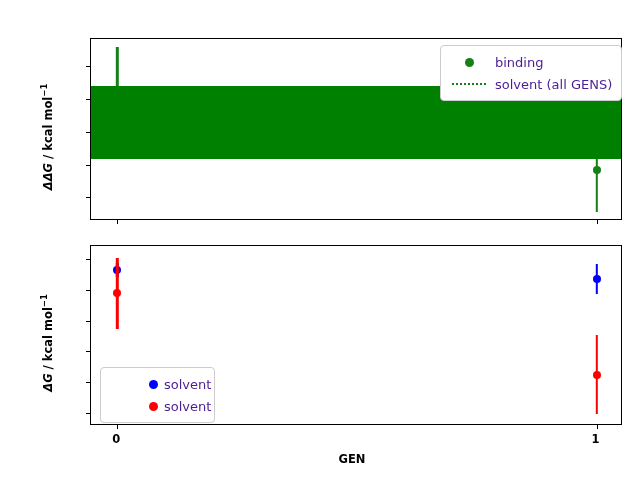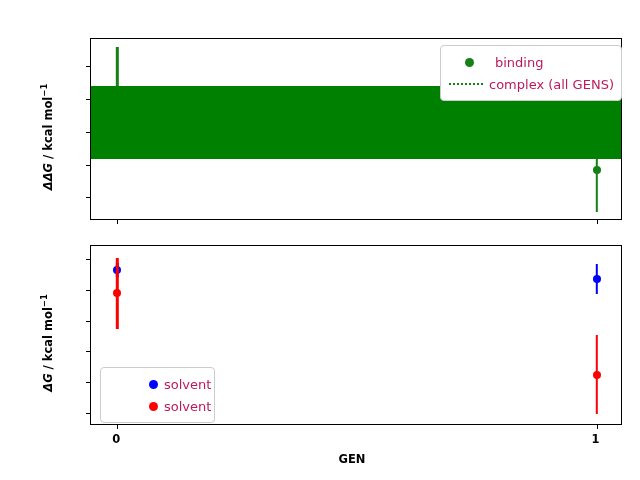--- a/index.html
+++ b/index.html
@@ -51,21 +51,21 @@
 
   
   .legend{
     position:absolute;box-sizing:border-box;background:#ffffff;
     border:1px solid #cccccc;border-radius:4px;
     box-shadow:0 0 0 0 rgba(0,0,0,0);
     padding:5px 8px;
   }
   .legend-row{display:flex;align-items:center;height:22px;}
   .legend-key{width:40px;display:flex;align-items:center;justify-content:center;}
-  .legend-text{font-size:13px;color:#be185d;margin-left:6px;white-space:nowrap;}
+  .legend-text{font-size:13px;color:#4c1d95;margin-left:6px;white-space:nowrap;}
   .key-dot{width:9px;height:9px;border-radius:50%;display:block;}
   .key-dotted{
     width:34px;height:0;border-top:2px dotted #158015;display:block;
   }
 </style>
 </head>
 <body>
 
 <div id="figure">
 
@@ -98,21 +98,21 @@
     <div class="legend-row">
       <span class="legend-key">
         <span class="key-dot" style="background:#158015;"></span>
       </span>
       <span class="legend-text">binding</span>
     </div>
     <div class="legend-row">
       <span class="legend-key">
         <span class="key-dotted"></span>
       </span>
-      <span class="legend-text">complex (all GENS)</span>
+      <span class="legend-text">solvent (all GENS)</span>
     </div>
   </div>
 
   <div class="ylabel" id="ylabel-bottom" style="left:-33px;top:335px;width:160px;text-align:center;">
     <i>ΔG</i><span> / kcal mol</span><span class="sup">−1</span>
   </div>
 
   <div class="axes" id="axes-bottom">
     <div class="plotclip" id="bottom-clip">
         <div class="errbar" style="left: 26.3604px; top: 16.5306px; height: 14.6939px; background: rgb(0, 0, 255);"></div>

